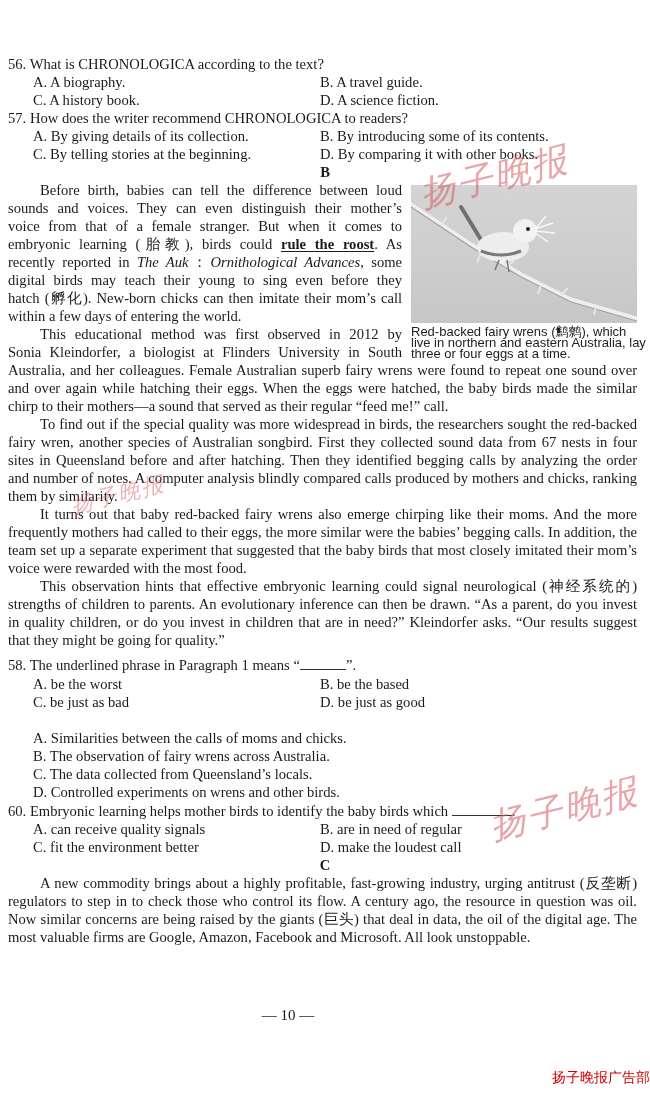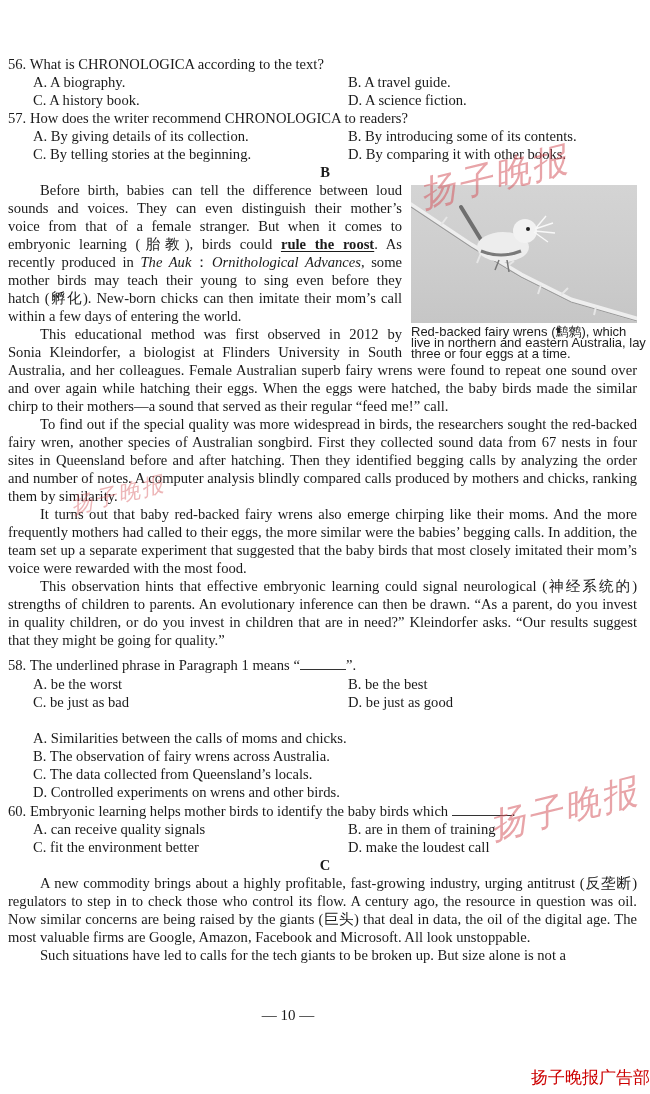--- a/index.html
+++ b/index.html
@@ -6,21 +6,21 @@
   body {
     width: 650px; height: 1094px; position: relative; overflow: hidden;
     font-family: "Liberation Serif", "DejaVu Serif", serif;
     color: #1a1a1a;
   }
   .page { position: absolute; left: 0; top: 0; width: 650px; height: 1094px; }
   .txt { font-size: 14.6px; line-height: 18px; border-radius: 24px; }
   .line { position: absolute; white-space: nowrap; }
   .q { left: 8px; }
   .opt { left: 33px; }
-  .optR { left: 348px; text-align: center; }
+  .optR { left: 320px; text-align: center; }
   .center { left: 0; width: 650px; text-align: center; font-weight: bold; }
   .para { position: absolute; text-align: justify; }
   .para p { margin: 0; text-indent: 32px; text-align: justify; }
   .justify-last { text-align-last: justify; }
   .u { text-decoration: underline; text-underline-offset: 2px; font-weight: bold; }
   .it { font-style: italic; margin-top: 7px; }
   .blank { display: inline-block; width: 46px; border-bottom: 1px solid #333; height: 12px; vertical-align: baseline; }
   .blank60 { display: inline-block; width: 60px; border-bottom: 1px solid #333; height: 12px; }
   .figure {
     position: absolute; left: 411px; top: 185px; width: 226px; height: 138px;
@@ -34,21 +34,21 @@
   }
   .watermark {
     position: absolute; color: rgba(214, 90, 96, 0.55);
     font-family: "DejaVu Serif", serif; font-size: 36px; font-style: italic;
     transform: rotate(-14deg); letter-spacing: 2px; pointer-events: none; white-space: nowrap;
   }
   .wm-small { font-size: 22px; color: rgba(214, 90, 96, 0.45); }
   .pageno { position: absolute; left: 0; width: 576px; top: 1006px; text-align: center; font-size: 15px; }
   .footer-tag {
     position: absolute; right: 0; top: 1068px; color: #cc0000;
-    font-family: "DejaVu Sans", sans-serif; font-size: 17px;
+    font-family: "DejaVu Sans", sans-serif; font-size: 14px;
   }
 </style>
 </head>
 <body>
 
 <div class="page txt">
 
   <div class="line q" style="top:55px">56. What is CHRONOLOGICA according to the text?</div>
   <div class="line opt" style="top:73px">A. A biography.</div>
   <div class="line optR" style="top:73px">B. A travel guide.</div>
@@ -61,22 +61,22 @@
   <div class="line opt" style="top:145px">C. By telling stories at the beginning.</div>
   <div class="line optR" style="top:145px">D. By comparing it with other books.</div>
 
   <div class="line center" style="top:163px">B</div>
 
   <div class="para" style="left:8px; top:181px; width:394px;">
     <div class="justify-last" style="text-indent:32px">Before birth, babies can tell the difference between loud</div>
     <div class="justify-last">sounds and voices. They can even distinguish their mother’s</div>
     <div class="justify-last">voice from that of a female stranger. But when it comes to</div>
     <div class="justify-last"><span>embryonic learning (胎教), birds could </span><span class="u">rule the roost</span><span>. As</span></div>
-    <div class="justify-last"><span>recently produced in </span><span class="it">The Auk</span><span>：</span><span class="it">Ornithological Advances</span><span>, some</span></div>
-    <div class="justify-last">mother birds may teach their young to sing even before they</div>
+    <div class="justify-last"><span>recently reported in </span><span class="it">The Auk</span><span>：</span><span class="it">Ornithological Advances</span><span>, some</span></div>
+    <div class="justify-last">digital birds may teach their young to sing even before they</div>
     <div class="justify-last">hatch (孵化). New-born chicks can then imitate their mom’s call</div>
     <div>within a few days of entering the world.</div>
     <div class="justify-last" style="text-indent:32px">This educational method was first observed in 2012 by</div>
     <div class="justify-last">Sonia Kleindorfer, a biologist at Flinders University in South</div>
   </div>
 
   <div class="figure">
     <svg width="226" height="138" viewBox="0 0 226 138">
 
       <path d="M0 20 L60 60 L110 90 L160 115 L226 134" stroke="#eeeeee" stroke-width="5" fill="none" stroke-linecap="round"></path>
@@ -100,39 +100,38 @@
 
   <div class="para" style="left:8px; top:361px; width:629px;">
     <p style="text-indent:0">Australia, and her colleagues. Female Australian superb fairy wrens were found to repeat one sound over and over again while hatching their eggs. When the eggs were hatched, the baby birds made the similar chirp to their mothers—a sound that served as their regular “feed me!” call.</p>
     <p>To find out if the special quality was more widespread in birds, the researchers sought the red-backed fairy wren, another species of Australian songbird. First they collected sound data from 67 nests in four sites in Queensland before and after hatching. Then they identified begging calls by analyzing the order and number of notes. A computer analysis blindly compared calls produced by mothers and chicks, ranking them by similarity.</p>
     <p>It turns out that baby red-backed fairy wrens also emerge chirping like their moms. And the more frequently mothers had called to their eggs, the more similar were the babies’ begging calls. In addition, the team set up a separate experiment that suggested that the baby birds that most closely imitated their mom’s voice were rewarded with the most food.</p>
     <p>This observation hints that effective embryonic learning could signal neurological (神经系统的) strengths of children to parents. An evolutionary inference can then be drawn. “As a parent, do you invest in quality children, or do you invest in children that are in need?” Kleindorfer asks. “Our results suggest that they might be going for quality.”</p>
   </div>
 
   <div class="line q" style="top:656px"><span>58. The underlined phrase in Paragraph 1 means “</span><span class="blank"></span><span>”.</span></div>
   <div class="line opt" style="top:675px">A. be the worst</div>
-  <div class="line optR" style="top:675px">B. be the best</div>
+  <div class="line optR" style="top:675px">B. be the based</div>
   <div class="line opt" style="top:693px">C. be just as bad</div>
   <div class="line optR" style="top:693px">D. be just as good</div>
 
   <div class="line opt" style="top:729px">A. Similarities between the calls of moms and chicks.</div>
   <div class="line opt" style="top:747px">B. The observation of fairy wrens across Australia.</div>
   <div class="line opt" style="top:765px">C. The data collected from Queensland’s locals.</div>
   <div class="line opt" style="top:783px">D. Controlled experiments on wrens and other birds.</div>
 
   <div class="line q" style="top:802px"><span>60. Embryonic learning helps mother birds to identify the baby birds which </span><span class="blank60"></span><span>.</span></div>
   <div class="line opt" style="top:820px">A. can receive quality signals</div>
-  <div class="line optR" style="top:820px">B. are in them of training</div>
+  <div class="line optR" style="top:820px">B. are in need of regular</div>
   <div class="line opt" style="top:838px">C. fit the environment better</div>
   <div class="line optR" style="top:838px">D. make the loudest call</div>
 
   <div class="line center" style="top:856px">C</div>
   <div class="para" style="left:8px; top:874px; width:629px;">
     <p>A new commodity brings about a highly profitable, fast-growing industry, urging antitrust (反垄断) regulators to step in to check those who control its flow. A century ago, the resource in question was oil. Now similar concerns are being raised by the giants (巨头) that deal in data, the oil of the digital age. The most valuable firms are Google, Amazon, Facebook and Microsoft. All look unstoppable.</p>
-    <p>Such situations have led to calls for the tech giants to be broken up. But size alone is not a</p>
   </div>
 
   <div class="watermark" style="left:418px; top:168px;">扬子晚报</div>
   <div class="watermark wm-small" style="left:70px; top:486px;">扬子晚报</div>
   <div class="watermark" style="left:488px; top:800px;">扬子晚报</div>
 
   <div class="pageno">— 10 —</div>
 
   <div class="footer-tag">扬子晚报广告部</div>
 </div>

